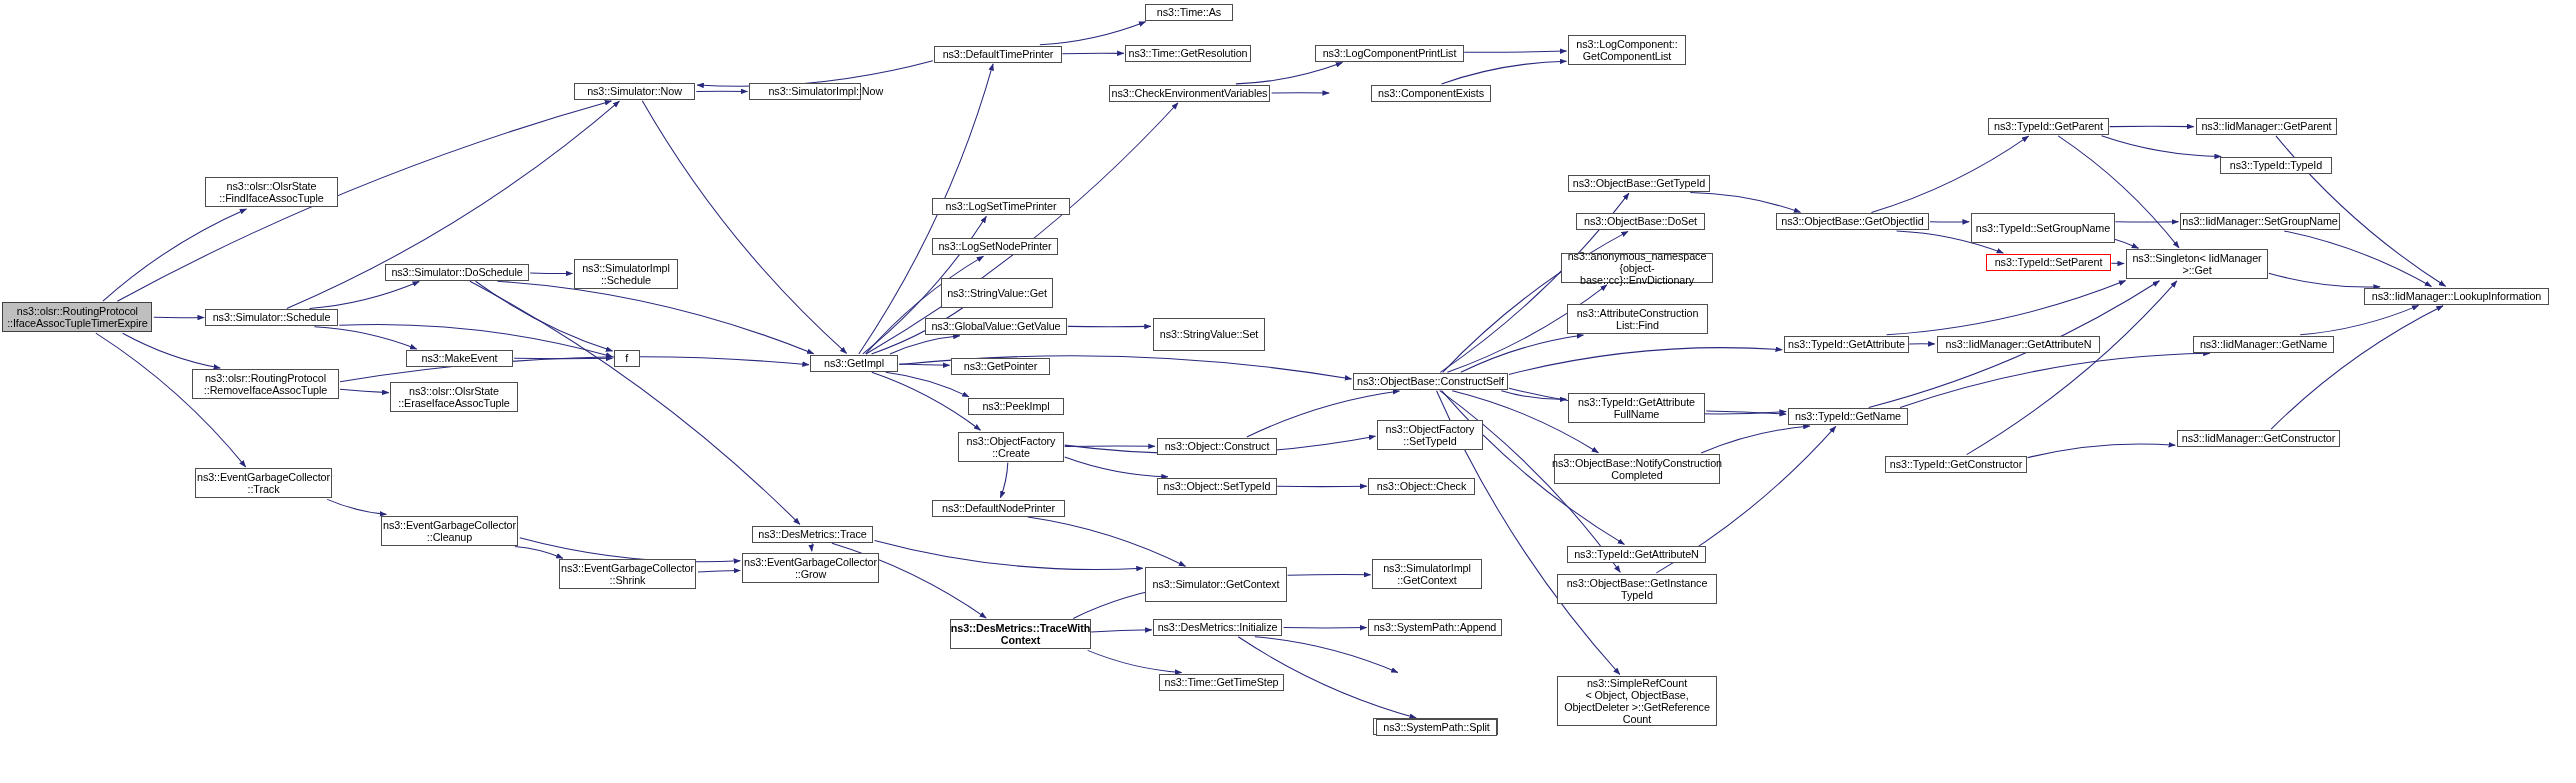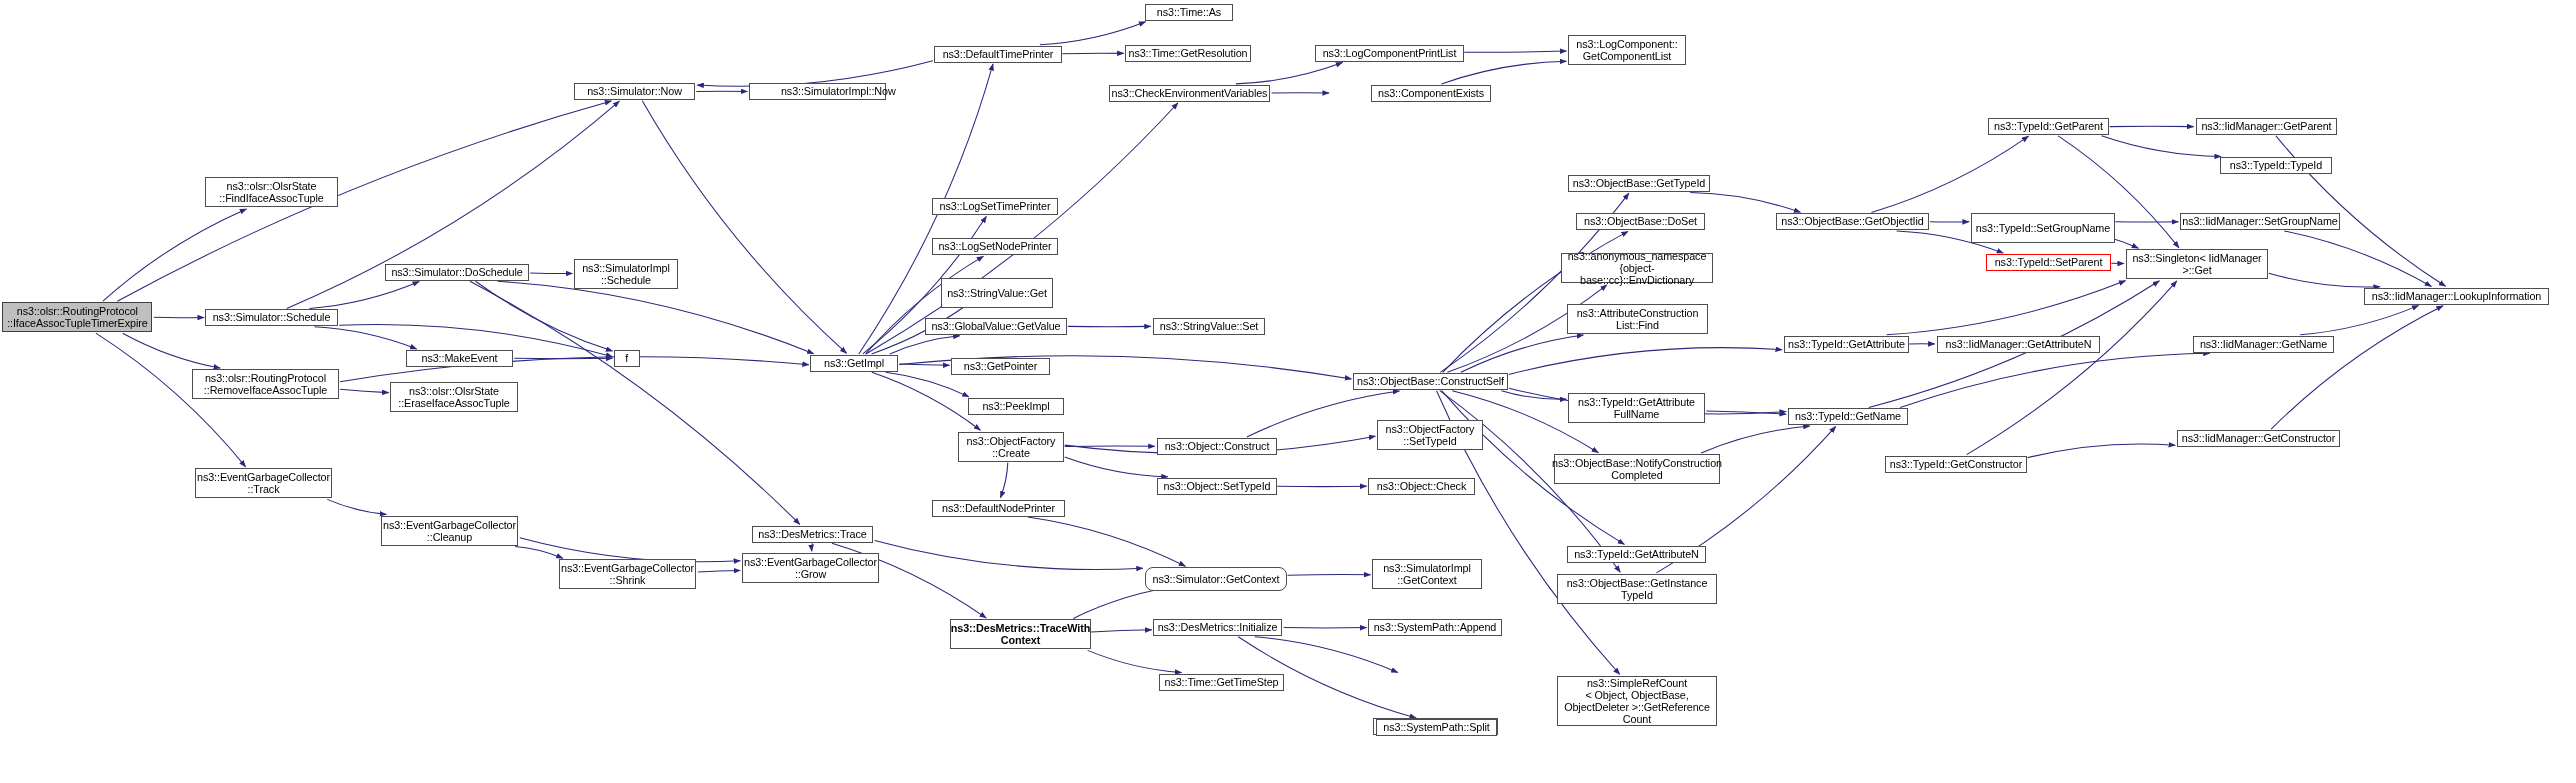--- a/index.html
+++ b/index.html
@@ -154,52 +154,52 @@
       <div class="node" style="left: 195px; top: 468px; width: 137px; height: 30px;">ns3::EventGarbageCollector
 ::Track</div>
       <div class="node" style="left: 385px; top: 264px; width: 144px; height: 17px;">ns3::Simulator::DoSchedule</div>
       <div class="node" style="left: 406px; top: 350px; width: 107px; height: 17px;">ns3::MakeEvent</div>
       <div class="node" style="left: 390px; top: 382px; width: 128px; height: 30px;">ns3::olsr::OlsrState
 ::EraseIfaceAssocTuple</div>
       <div class="node" style="left: 381px; top: 516px; width: 137px; height: 30px;">ns3::EventGarbageCollector
 ::Cleanup</div>
       <div class="node" style="left: 559px; top: 559px; width: 137px; height: 30px;">ns3::EventGarbageCollector
 ::Shrink</div>
-      <div class="node" style="left: 749px; top: 83px; width: 137px; height: 17px; padding-left: 44px;">ns3::SimulatorImpl::Now</div>
+      <div class="node" style="left: 749px; top: 83px; width: 112px; height: 17px; padding-left: 44px;">ns3::SimulatorImpl::Now</div>
       <div class="node" style="left: 574px; top: 83px; width: 121px; height: 17px;">ns3::Simulator::Now</div>
       <div class="node" style="left: 574px; top: 259px; width: 104px; height: 30px;">ns3::SimulatorImpl
 ::Schedule</div>
       <div class="node" style="left: 614px; top: 350px; width: 25.6px; height: 17px;">f</div>
       <div class="node" style="left: 742px; top: 553px; width: 137px; height: 30px;">ns3::EventGarbageCollector
 ::Grow</div>
       <div class="node" style="left: 752px; top: 526px; width: 121px; height: 17px;">ns3::DesMetrics::Trace</div>
       <div class="node" style="left: 934px; top: 46px; width: 128px; height: 17px;">ns3::DefaultTimePrinter</div>
       <div class="node" style="left: 1109px; top: 85px; width: 161px; height: 17px;">ns3::CheckEnvironmentVariables</div>
       <div class="node" style="left: 1145px; top: 4px; width: 88px; height: 17px;">ns3::Time::As</div>
       <div class="node" style="left: 1125px; top: 45px; width: 126px; height: 17px;">ns3::Time::GetResolution</div>
       <div class="node" style="left: 1315px; top: 45px; width: 149px; height: 17px;">ns3::LogComponentPrintList</div>
       <div class="node" style="left: 1331px; top: 85px; width: 120px; height: 17px; margin-left: 40px;">ns3::ComponentExists</div>
       <div class="node" style="left: 1568px; top: 35px; width: 118px; height: 30px;">ns3::LogComponent::
 GetComponentList</div>
       <div class="node" style="left: 810px; top: 355px; width: 88px; height: 17px;">ns3::GetImpl</div>
-      <div class="node" style="left: 932px; top: 198px; width: 126px; height: 17px;">ns3::LogSetTimePrinter</div>
+      <div class="node" style="left: 932px; top: 198px; width: 138px; height: 17px;">ns3::LogSetTimePrinter</div>
       <div class="node" style="left: 932px; top: 238px; width: 126px; height: 17px;">ns3::LogSetNodePrinter</div>
       <div class="node" style="left: 941px; top: 278px; width: 112px; height: 30px;">ns3::StringValue::Get</div>
       <div class="node" style="left: 925px; top: 318px; width: 142px; height: 17px;">ns3::GlobalValue::GetValue</div>
       <div class="node" style="left: 951px; top: 358px; width: 99px; height: 17px;">ns3::GetPointer</div>
       <div class="node" style="left: 953px; top: 398px; width: 96px; height: 17px; margin-left: 15px;">ns3::PeekImpl</div>
-      <div class="node" style="left: 1153px; top: 318px; width: 112px; height: 17px;">ns3::StringValue::Set</div>
+      <div class="node" style="left: 1153px; top: 318px; width: 112px; height: 33px;">ns3::StringValue::Set</div>
       <div class="node" style="left: 958px; top: 432px; width: 106px; height: 30px;">ns3::ObjectFactory
 ::Create</div>
       <div class="node" style="left: 932px; top: 500px; width: 133px; height: 17px;">ns3::DefaultNodePrinter</div>
       <div class="node" style="left: 950px; top: 619px; width: 141px; height: 30px; font-weight: bold;">ns3::DesMetrics::TraceWith
 Context</div>
       <div class="node" style="left: 1157px; top: 438px; width: 120px; height: 17px;">ns3::Object::Construct</div>
       <div class="node" style="left: 1157px; top: 478px; width: 120px; height: 17px;">ns3::Object::SetTypeId</div>
-      <div class="node" style="left: 1145px; top: 567px; width: 142px; height: 24px; border-radius: 8px;">ns3::Simulator::GetContext</div>
+      <div class="node" style="left: 1145px; top: 567px; width: 142px; height: 35px;">ns3::Simulator::GetContext</div>
       <div class="node" style="left: 1153px; top: 619px; width: 129px; height: 17px;">ns3::DesMetrics::Initialize</div>
       <div class="node" style="left: 1159px; top: 674px; width: 125px; height: 17px;">ns3::Time::GetTimeStep</div>
       <div class="node" style="left: 1368px; top: 478px; width: 107px; height: 17px;">ns3::Object::Check</div>
       <div class="node" style="left: 1372px; top: 559px; width: 110px; height: 30px;">ns3::SimulatorImpl
 ::GetContext</div>
       <div class="node" style="left: 1368px; top: 619px; width: 134px; height: 17px; text-align: center;">ns3::SystemPath::Append</div>
       <div class="node" style="left: 1373px; top: 674px; width: 125px; height: 17px; margin-top: 44px;">ns3::DesMetrics::Close</div>
       <div class="node" style="left: 1376px; top: 719px; width: 121px; height: 17px;">ns3::SystemPath::Split</div>
       <div class="node" style="left: 1353px; top: 373px; width: 155px; height: 17px;">ns3::ObjectBase::ConstructSelf</div>
       <div class="node" style="left: 1568px; top: 175px; width: 142px; height: 17px;">ns3::ObjectBase::GetTypeId</div>

